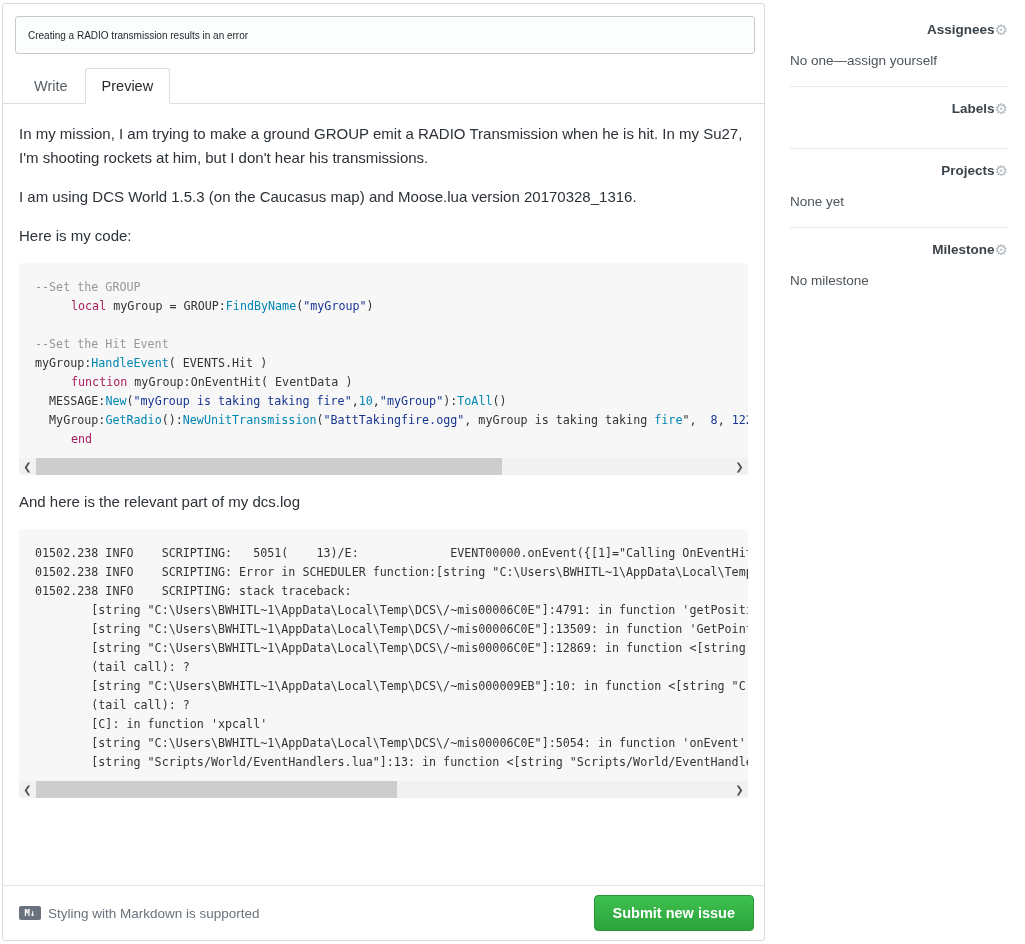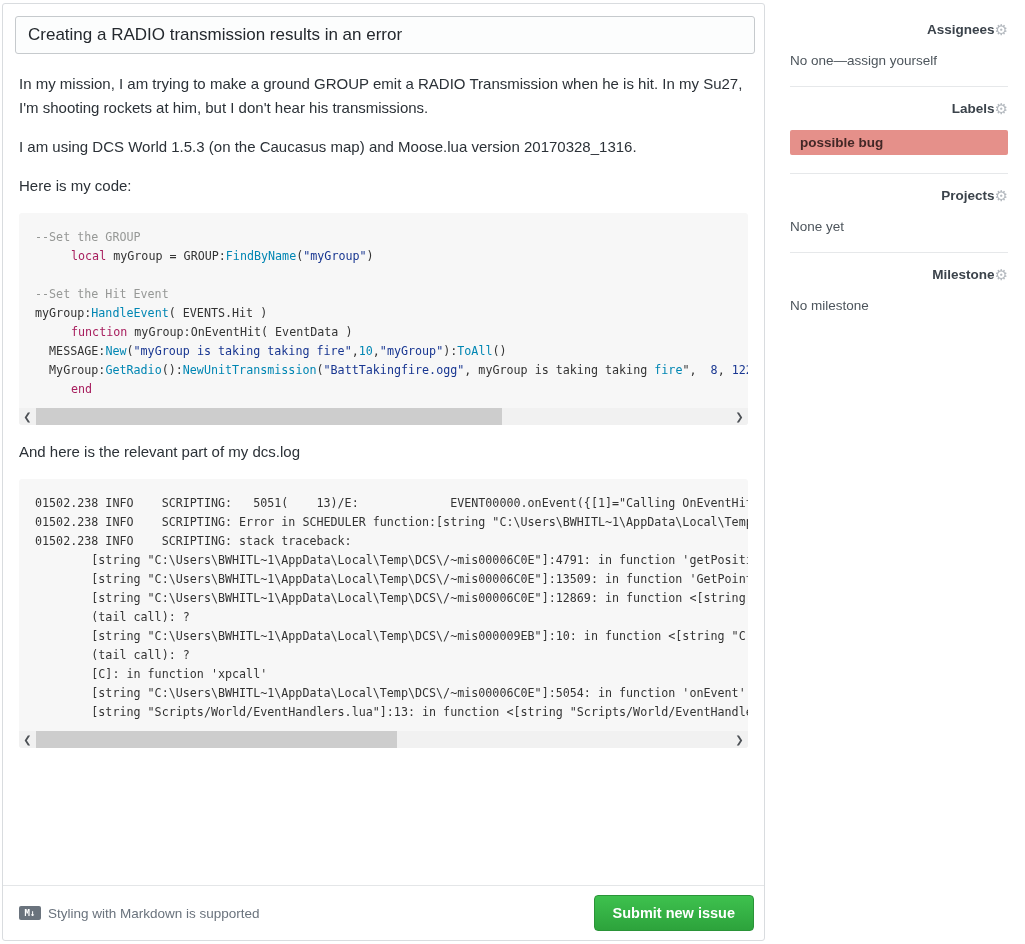--- a/index.html
+++ b/index.html
@@ -5,21 +5,21 @@
   * { margin:0; padding:0; box-sizing:border-box; }
   html,body { background:#fff; font-family:"Liberation Sans", sans-serif; color:#24292e; }
   .page { position:relative; width:1025px; height:944px; background:#fff; overflow:hidden; }
 
   
   .card { position:absolute; left:2px; top:3px; width:763px; height:938px;
           background:#fff; border:1px solid #d9dcdf; border-radius:3px; }
 
   .title-row { padding:12px 9px 0 12px; }
   .title-input { width:100%; height:38px; font-family:"Liberation Sans",sans-serif;
-                 font-size:17px; color:#24292e; padding:0 12px; background:#fcfdfd;
+                 font-size:10px; color:#24292e; padding:0 12px; background:#fcfdfd;
                  border:1px solid #c6cacd; border-radius:3px; outline:none; }
 
   .tabs-bar { margin-top:14px; padding-left:14px; border-bottom:1px solid #ddd; display:flex; align-items:flex-end; }
   .tab { font-size:14.5px; padding:9px 16px; color:#586069; cursor:pointer; background:transparent;
          border:1px solid transparent; margin-bottom:-1px; }
   .tab.active { color:#24292e; background:#fff; border-color:#ddd #ddd #fff #ddd; border-radius:3px 3px 0 0; }
 
   .preview-body { padding:18px 16px 0 16px; font-size:15px; line-height:1.6; color:#2b3137; }
   .preview-body p { margin-bottom:15px; }
 
@@ -70,20 +70,24 @@
 <body>
 
 <div class="page">
 
   <div class="card">
 
     <div class="title-row">
       <input class="title-input" type="text" value="Creating a RADIO transmission results in an error" style="">
     </div>
 
+    <div class="tabs-bar">
+      <div class="tab">Write</div>
+      <div class="tab active">Preview</div>
+    </div>
 
     <div class="preview-body">
       <p>
         <span>In my mission, I am trying to make a ground GROUP emit a RADIO Transmission when he is hit. In my Su27, I'm shooting rockets at him, but I don't hear his transmissions.</span><br>
       </p>
       <p>I am using DCS World 1.5.3 (on the Caucasus map) and Moose.lua version 20170328_1316.</p>
       <p>Here is my code:</p>
 
       <div class="codeblock">
         <div class="code-content"><div class="code-line"><span class="tok-c">--Set the GROUP</span></div><div class="code-line"><span class="tok-k">local</span><span class="tok-p"> myGroup = GROUP:</span><span class="tok-f">FindByName</span><span class="tok-p">(</span><span class="tok-s">"myGroup"</span><span class="tok-p">)</span></div><div class="code-line"><span class="tok-p"> </span></div><div class="code-line"><span class="tok-c">--Set the Hit Event</span></div><div class="code-line"><span class="tok-p">myGroup:</span><span class="tok-f">HandleEvent</span><span class="tok-p">( EVENTS.Hit )</span></div><div class="code-line"><span class="tok-k">function</span><span class="tok-p"> myGroup:OnEventHit( EventData )</span></div><div class="code-line"><span class="tok-p">  MESSAGE:</span><span class="tok-f">New</span><span class="tok-p">(</span><span class="tok-s">"myGroup is taking taking fire"</span><span class="tok-p">,</span><span class="tok-n">10</span><span class="tok-p">,</span><span class="tok-s">"myGroup"</span><span class="tok-p">):</span><span class="tok-f">ToAll</span><span class="tok-p">()</span></div><div class="code-line"><span class="tok-p">  MyGroup:</span><span class="tok-f">GetRadio</span><span class="tok-p">():</span><span class="tok-f">NewUnitTransmission</span><span class="tok-p">(</span><span class="tok-s">"BattTakingfire.ogg"</span><span class="tok-p">, myGroup is taking taking </span><span class="tok-f">fire</span><span class="tok-p">",  </span><span class="tok-s">8</span><span class="tok-p">, </span><span class="tok-s">1220</span></div><div class="code-line"><span class="tok-k">end</span></div></div>
@@ -129,21 +133,20 @@
       </div>
       <div class="sb-body">No one—assign yourself</div>
     </div>
     <div class="sb-sep"></div>
 
     <div class="sb-section">
       <div class="sb-head">
         <span class="sb-title">Labels</span>
         <span class="gear">⚙</span>
       </div>
-      <span class="label-chip" style="background: rgb(229, 144, 138); color: rgb(67, 39, 38);">possible bug</span>
     </div>
     <div class="sb-sep"></div>
 
     <div class="sb-section">
       <div class="sb-head">
         <span class="sb-title">Projects</span>
         <span class="gear">⚙</span>
       </div>
       <div class="sb-body">None yet</div>
     </div>

